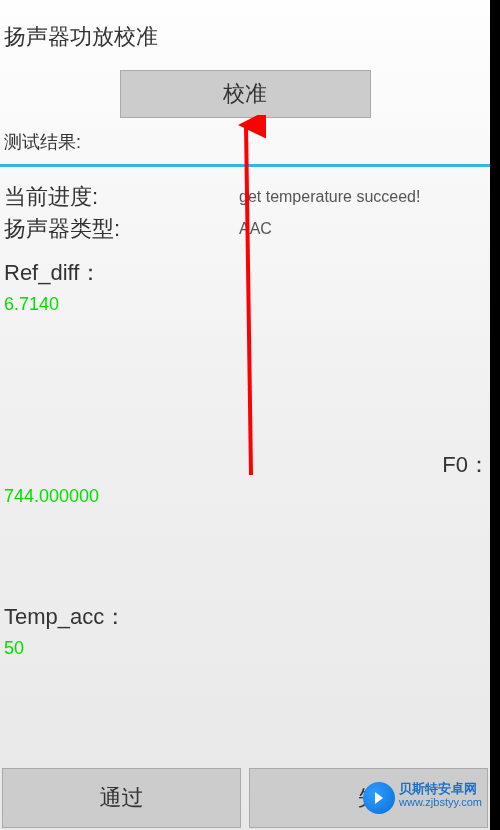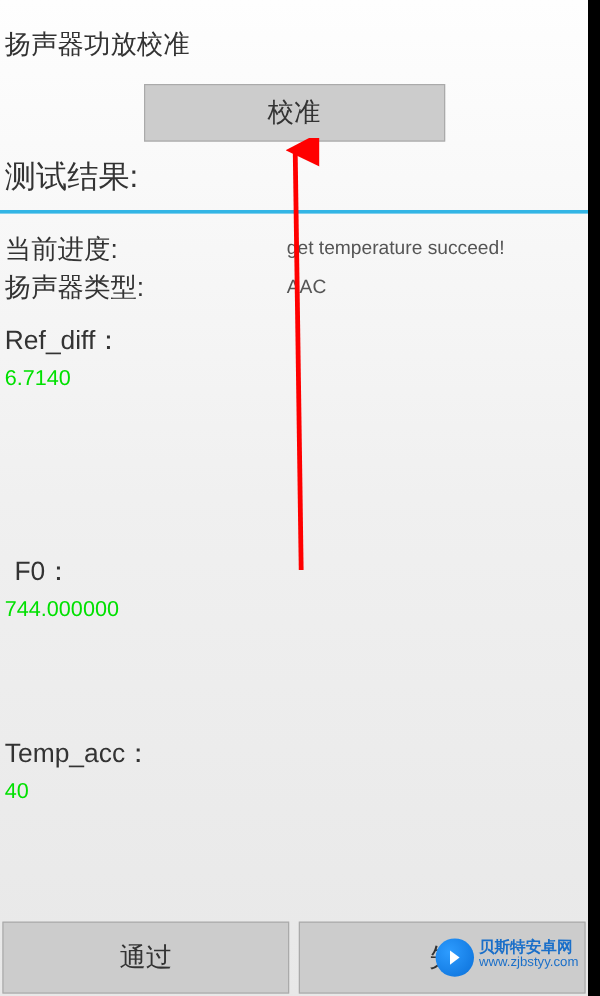--- a/index.html
+++ b/index.html
@@ -37,21 +37,21 @@
       height: 48px;
       margin: 18px auto 0 auto;
       background: #cccccc;
       border: 1px solid #aaa;
       font-size: 22px;
       color: #333;
       cursor: pointer;
       font-family: inherit;
     }
     .test-result-label {
-      font-size: 26px;
+      font-size: 18px;
       color: #333;
       padding: 12px 0 6px 4px;
     }
     .divider {
       width: 100%;
       height: 3px;
       background: #33b5e5;
       margin-top: 4px;
     }
     .row {
@@ -179,27 +179,27 @@
       <div class="right-col value-txt">AAC</div>
     </div>
   </div>
 
   <div class="section-ref">
     <div class="label-en" style="padding-left:4px;">Ref_diff：</div>
     <div class="green-val">6.7140</div>
   </div>
 
   <div class="section-f0">
-    <div class="label-en" style="padding-left:12px;">F0：</div>
+    <div class="label-en" style="padding-left:0;text-align:right;">F0：</div>
     <div class="green-val">744.000000</div>
   </div>
 
   <div class="section-temp">
     <div class="label-en" style="padding-left:4px;">Temp_acc：</div>
-    <div class="green-val">40</div>
+    <div class="green-val">50</div>
   </div>
 
   <div class="bottom-bar">
     <button class="bottom-btn">通过</button>
     <button class="bottom-btn">失</button>
   </div>
 
   <svg class="arrow" width="30" height="370">
     <defs>
       <marker id="ah" markerWidth="12" markerHeight="12" refX="6" refY="2" orient="auto">

